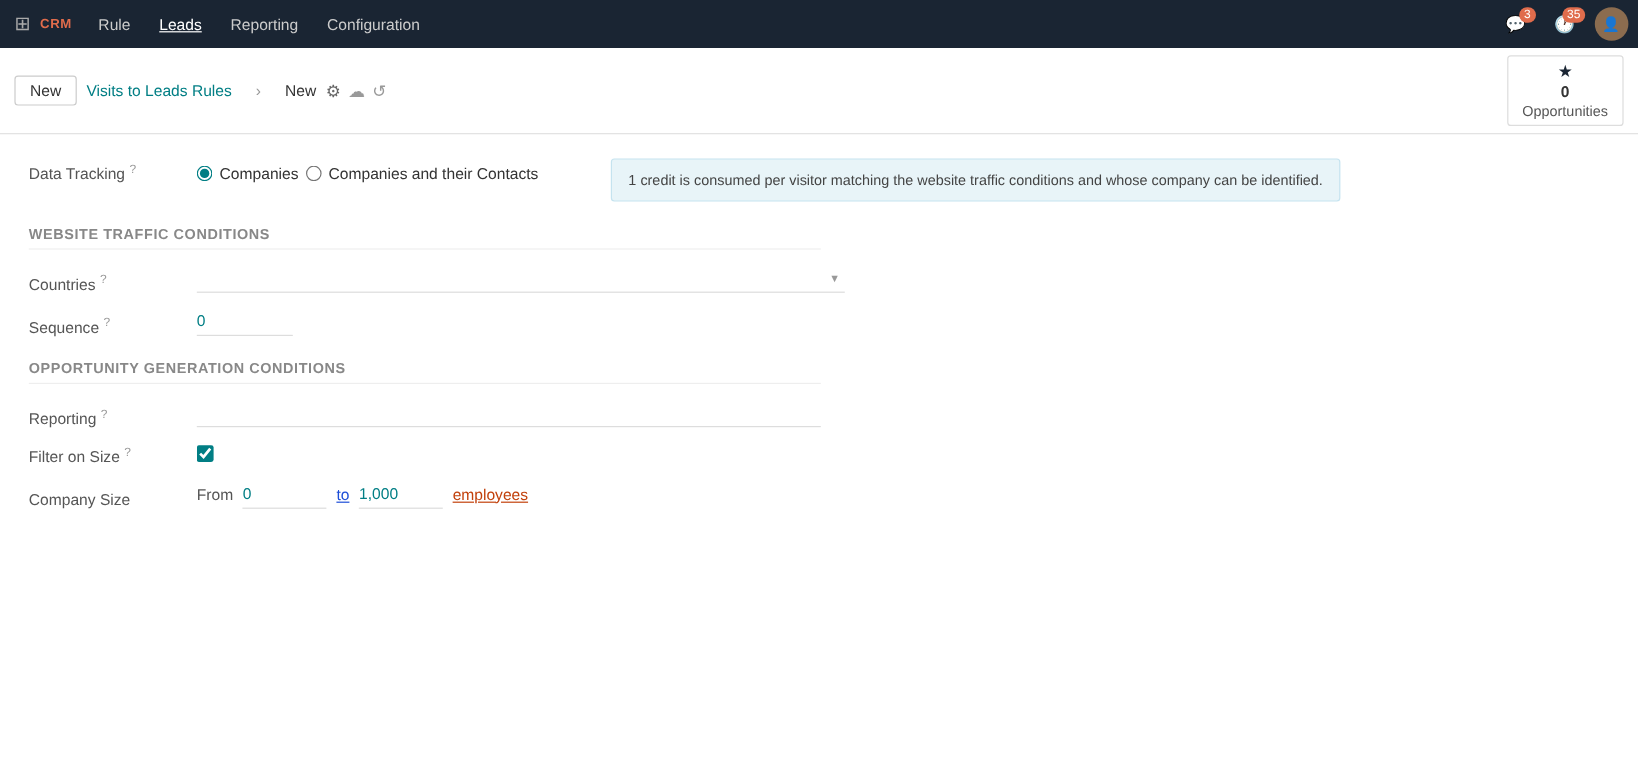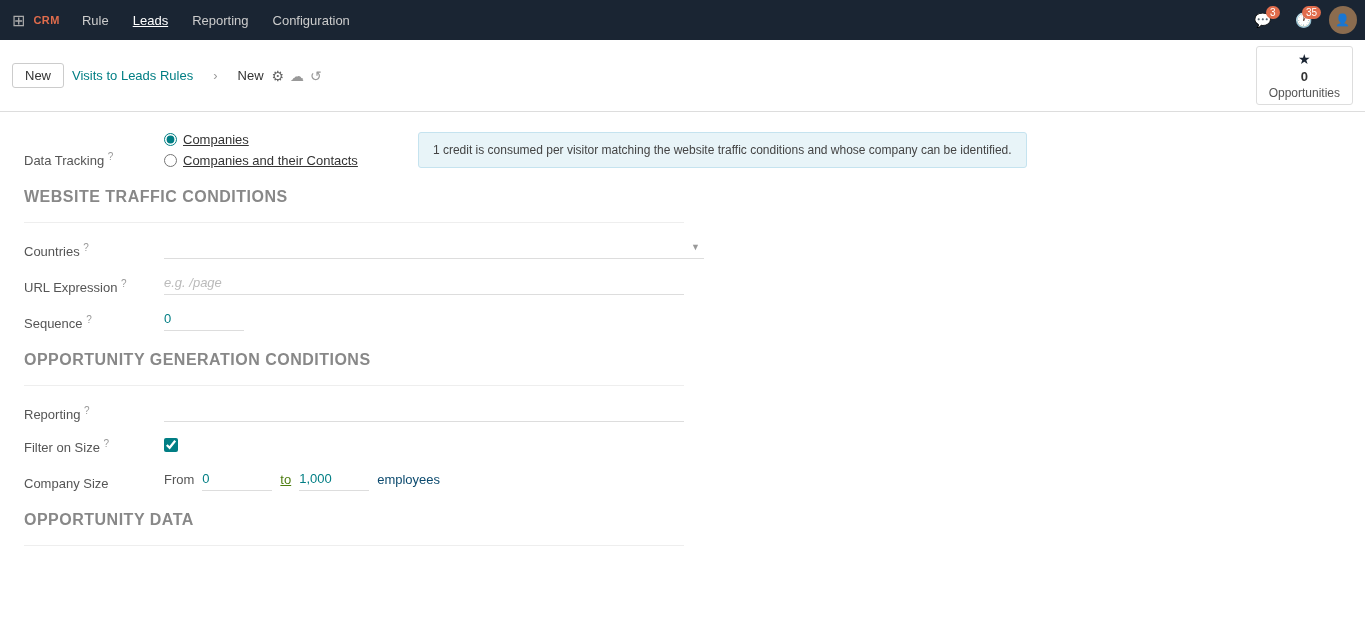--- a/index.html
+++ b/index.html
@@ -171,21 +171,21 @@
     .form-label {
       font-size: 13px;
       color: #555;
       width: 140px;
       flex-shrink: 0;
       padding-top: 4px;
     }
     .form-label sup { color: #999; font-size: 10px; }
     .form-control-area { flex: 1; }
 
-    .radio-group { display: flex; flex-direction: column; gap: 6px; text-decoration: underline; }
+    .radio-group { display: flex; flex-direction: row; gap: 6px; }
     .radio-option {
       display: flex;
       align-items: center;
       gap: 6px;
       cursor: pointer;
       font-size: 13px;
       color: #333;
     }
     .radio-option input[type="radio"] { accent-color: #017e84; }
 
@@ -224,27 +224,27 @@
       left: 3px; bottom: 3px;
       background: #fff;
       border-radius: 50%;
       transition: 0.3s;
     }
     .toggle-switch input:checked + .toggle-slider { background: #4caf50; }
     .toggle-switch input:checked + .toggle-slider:before { transform: translateX(16px); }
 
     
     .section-header {
-      font-size: 16px;
+      font-size: 12px;
       font-weight: bold;
       color: #888;
       letter-spacing: 0.5px;
       text-transform: uppercase;
       margin: 20px 0 12px 0;
-      padding-bottom: 16px;
+      padding-bottom: 5px;
       border-bottom: 1px solid #eee;
       width: 660px;
     }
 
     
     .field-input {
       border: none;
       border-bottom: 1px solid #ddd;
       width: 520px;
       padding: 4px 0;
@@ -296,22 +296,22 @@
     .checkbox-input { accent-color: #017e84; width: 14px; height: 14px; cursor: pointer; }
 
     .company-size-row {
       display: flex;
       align-items: center;
       gap: 8px;
       font-size: 13px;
       color: #555;
     }
     .size-from-label { color: #555; }
-    .size-to-label { color: #4d7c0f; text-decoration: underline; }
-    .size-employees { color: #0c4a6e; }
+    .size-to-label { color: #1d4ed8; text-decoration: underline; }
+    .size-employees { color: #c2410c; text-decoration: underline; }
     ::-webkit-scrollbar { width: 8px; }
     ::-webkit-scrollbar-track { background: #f0f0f0; }
     ::-webkit-scrollbar-thumb { background: #ccc; border-radius: 4px; }
   </style>
 </head>
 <body>
 
 <nav class="top-nav">
   <span class="nav-grid-icon">⊞</span>
   <span class="nav-brand">CRM</span>
@@ -387,29 +387,20 @@
     <div class="form-control-area">
       <div class="select-wrapper">
         <select class="field-select">
           <option value=""></option>
         </select>
       </div>
     </div>
   </div>
 
 
-  <div class="form-row">
-    <div class="form-label">
-      <span>URL Expression</span>
-      <sup>?</sup>
-    </div>
-    <div class="form-control-area">
-      <input class="field-input" type="text" placeholder="e.g. /page" style="">
-    </div>
-  </div>
 
   <div class="form-row">
     <div class="form-label">
       <span>Sequence</span>
       <sup>?</sup>
     </div>
     <div class="form-control-area">
       <input class="field-number" type="number" value="0" style="">
     </div>
   </div>
@@ -442,15 +433,14 @@
       <div class="company-size-row">
         <span class="size-from-label">From</span>
         <input class="field-number" type="number" value="0" style="width: 70px;">
         <span class="size-to-label">to</span>
         <input class="field-number" type="text" value="1,000" style="width: 70px;">
         <span class="size-employees">employees</span>
       </div>
     </div>
   </div>
 
-  <div class="section-header">OPPORTUNITY DATA</div>
 
 </div>
 
 </body></html>

